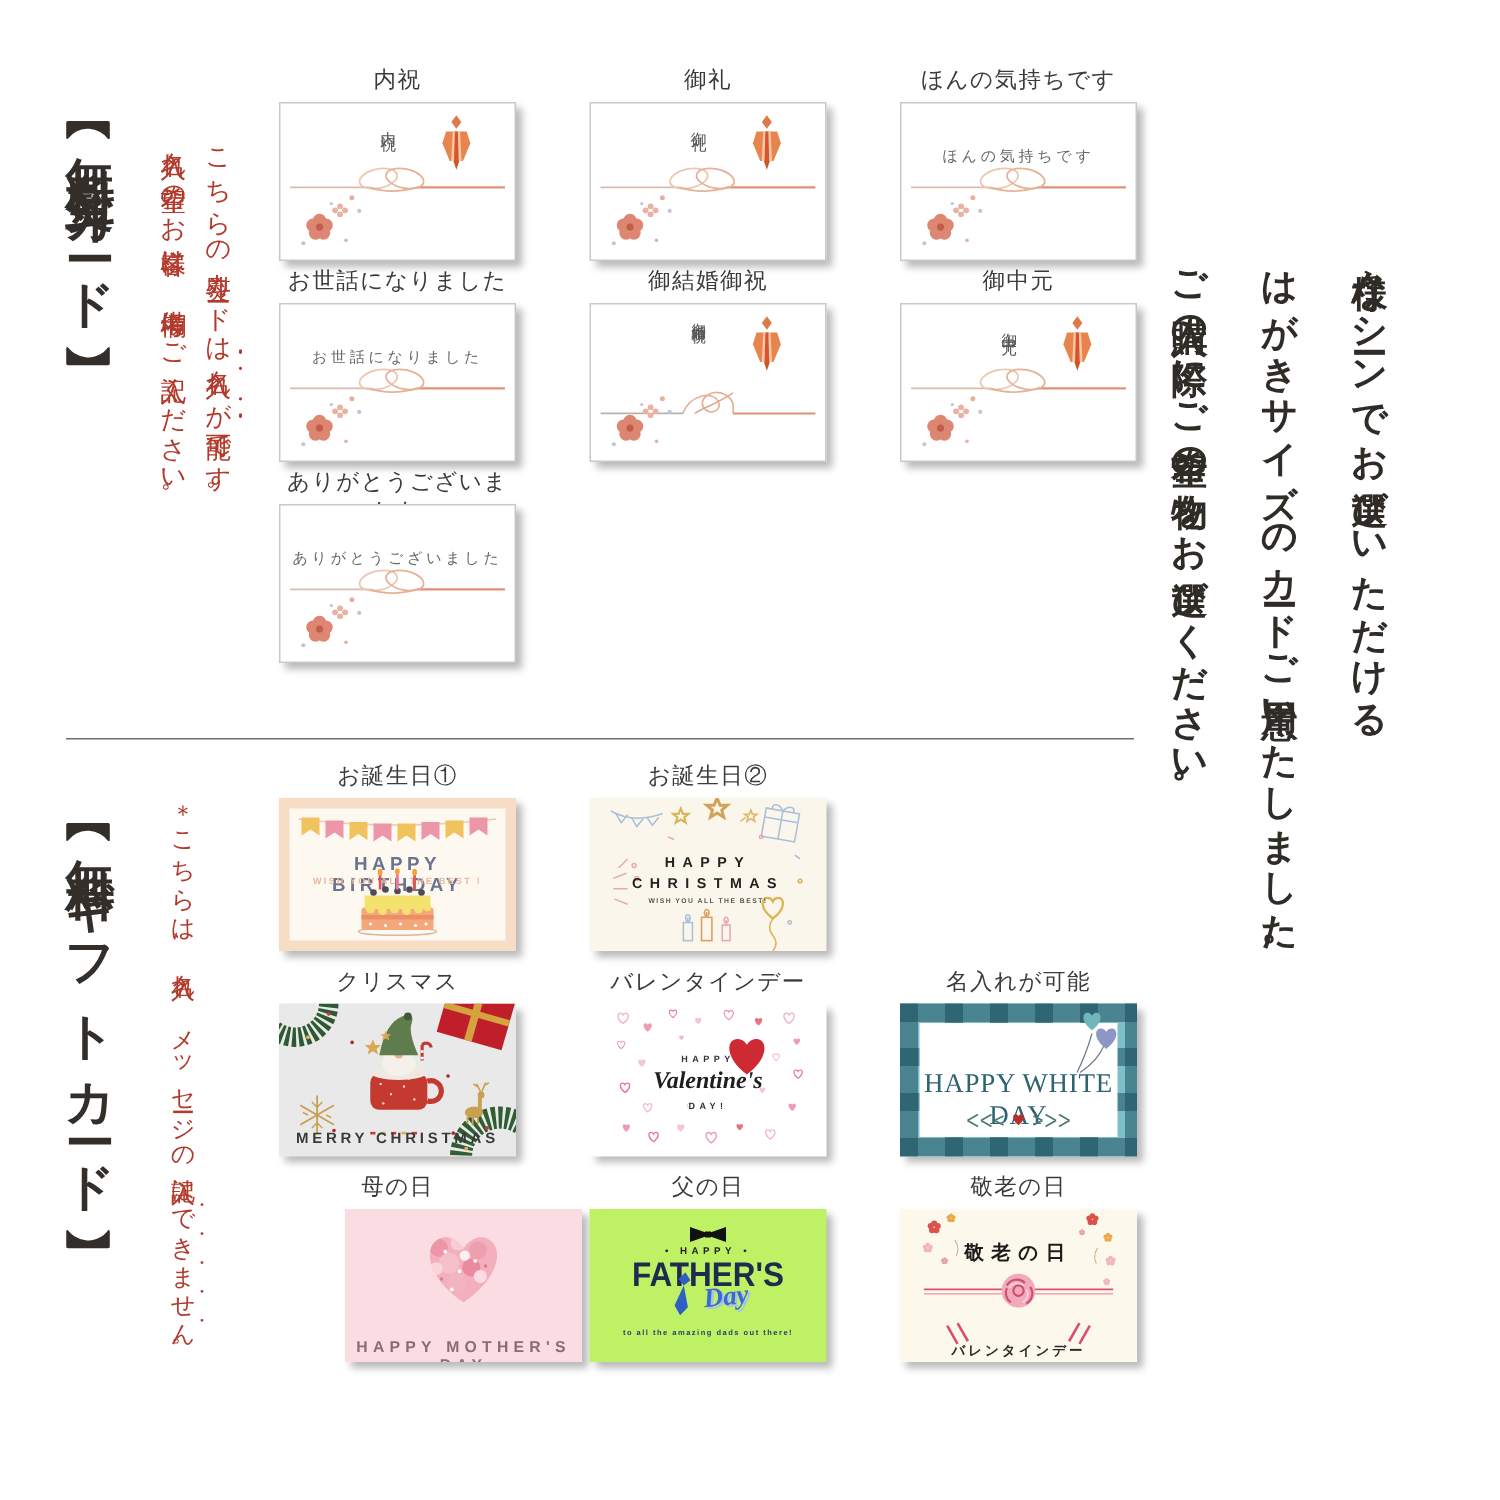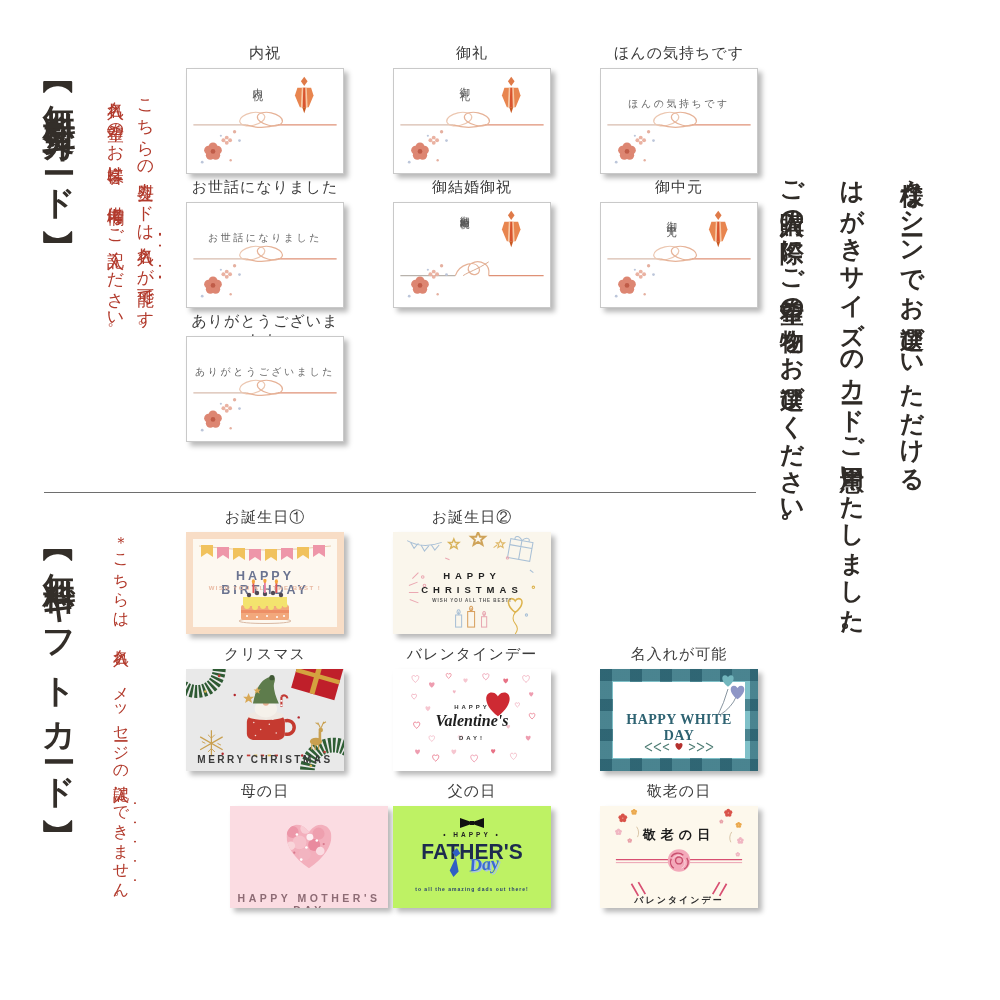--- a/index.html
+++ b/index.html
@@ -63,22 +63,22 @@
   .val-top{top:35px;font-size:6px;font-weight:700;letter-spacing:3px;color:#333;}
   .val-main{top:43px;font-size:16px;font-style:italic;font-weight:600;
             font-family:"Liberation Serif","DejaVu Serif",serif;color:#1e1e1e;}
   .val-bot{top:66px;font-size:6px;font-weight:700;letter-spacing:3px;color:#333;}
 
   .g-wd{background:
       repeating-linear-gradient(0deg, rgba(21,72,88,.5) 0 12px, rgba(21,72,88,0) 12px 30px),
       repeating-linear-gradient(90deg, rgba(21,72,88,.5) 0 12px, rgba(21,72,88,0) 12px 30px),
       #7fc0c8;}
   .wd-panel{position:absolute;inset:13px;background:#fff;}
-  .wd-main{top:30px;font-family:"Liberation Serif","DejaVu Serif",serif;font-weight:700;
-           font-size:14px;letter-spacing:.5px;color:#2e6372;}
+  .wd-main{top:30px;font-family:"Liberation Serif","DejaVu Serif",serif;font-weight:400;
+           font-size:18px;letter-spacing:.5px;color:#2e6372;}
   .wd-deco{position:absolute;left:50%;transform:translateX(-50%);top:58px;width:76px;height:14px;}
   .wd-balloons{position:absolute;top:2px;right:12px;width:40px;height:50px;}
 
   .g-mom{background:#fbdce2;margin-left:44px;}
   .mom-main{top:86px;font-size:10.5px;font-weight:600;letter-spacing:3.5px;color:#8d6b74;}
 
   .g-dad{background:#bef264;}
   .dad-bow{position:absolute;top:11px;left:50%;transform:translateX(-50%);width:26px;height:12px;}
   .dad-top{top:25px;font-size:6.5px;font-weight:700;letter-spacing:3px;color:#222;}
   .dad-main{top:33px;font-size:21px;font-weight:800;color:#1d2b4e;letter-spacing:0;transform:scaleY(1.08);}

